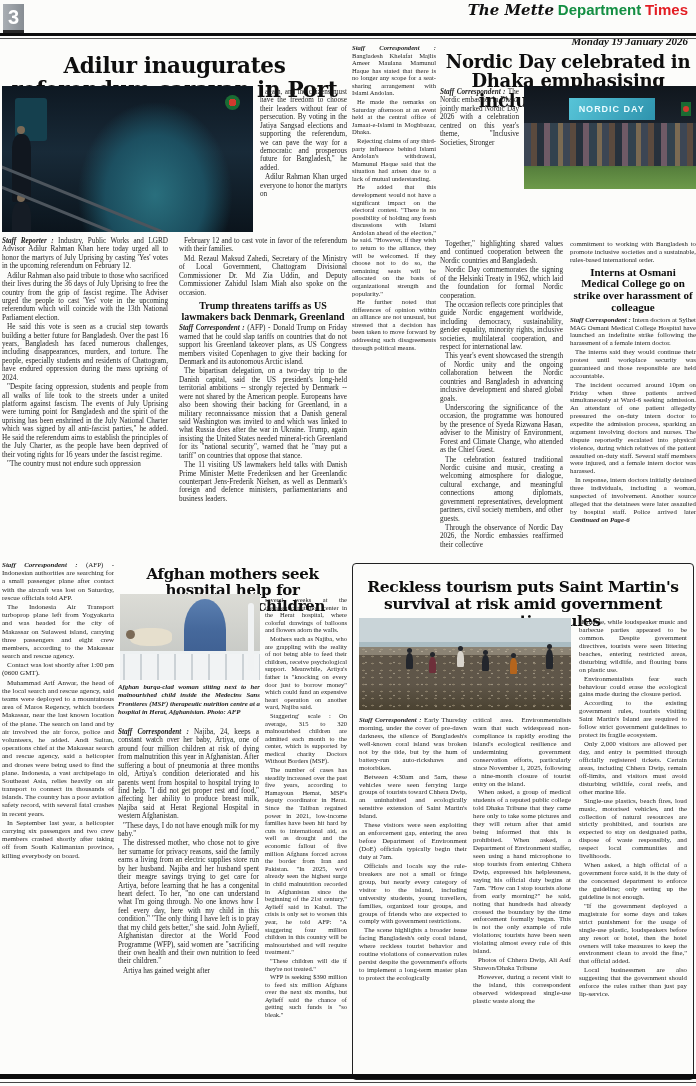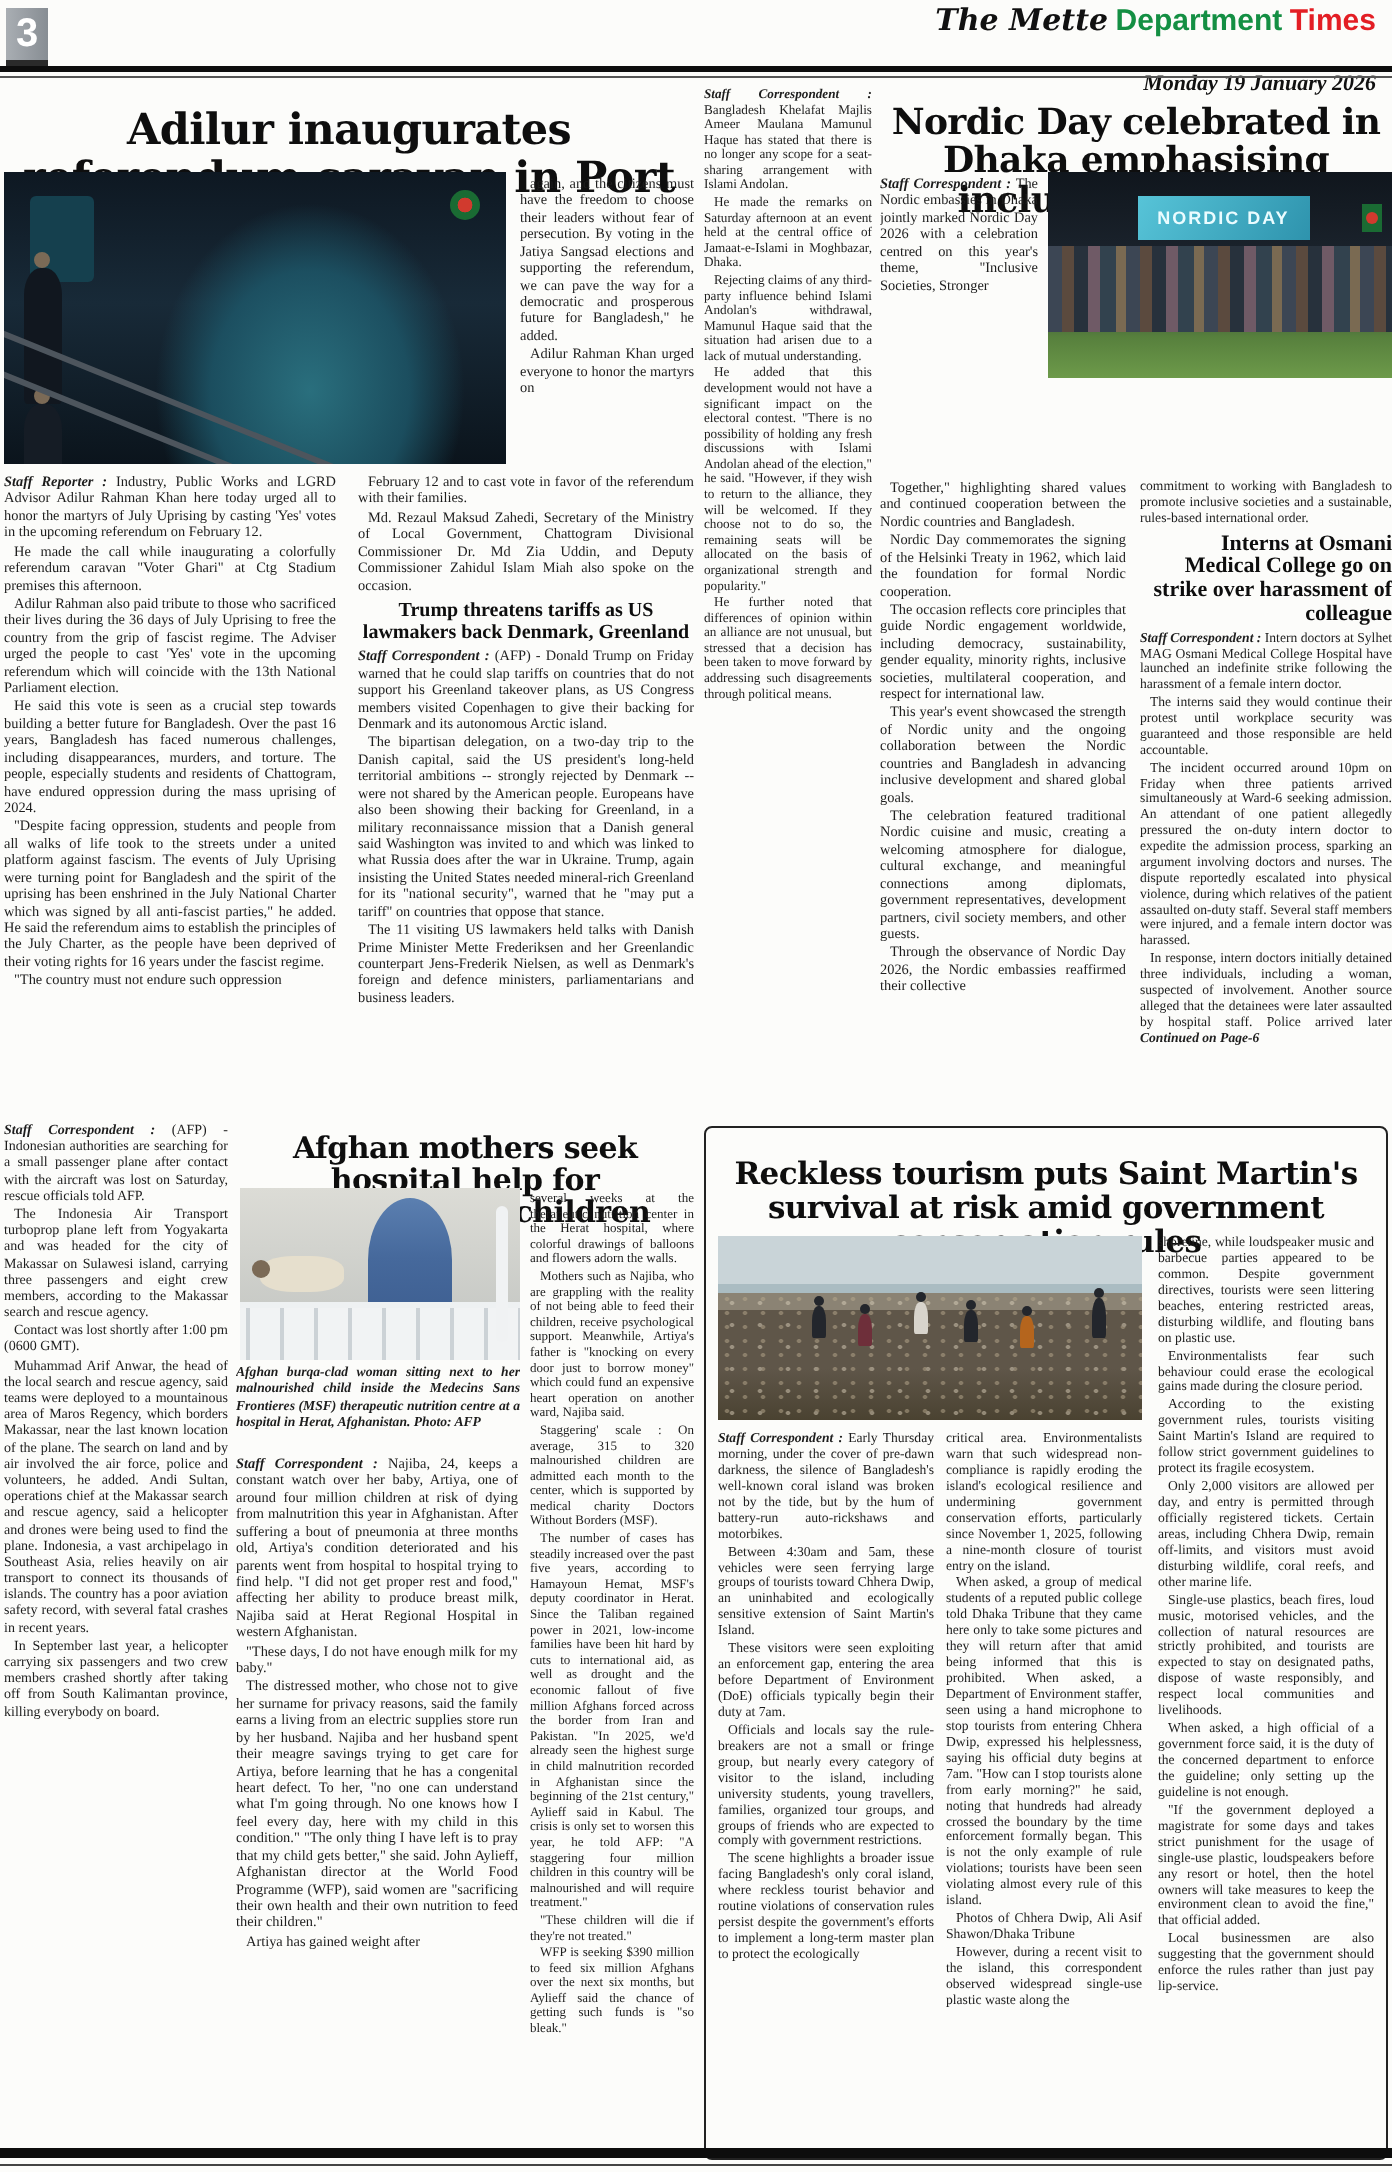--- a/index.html
+++ b/index.html
@@ -71,21 +71,21 @@
   .p-nordic .banner{left:26%;top:12%;width:50%;height:21%;
       background:linear-gradient(120deg,#57c4d8,#2e93ad);display:flex;align-items:center;justify-content:center;
       color:#eafcff;font:700 9px/1 "Liberation Sans",sans-serif;letter-spacing:1px;}
   .p-nordic .crowd{left:0;right:0;top:36%;height:42%;
       background:repeating-linear-gradient(90deg,#3c4654 0 7px,#5b4a3e 7px 13px,#27313c 13px 20px,#6f5a66 20px 26px,#32424e 26px 34px,#7a6a52 34px 39px);}
   .p-nordic .flag{right:3%;top:16%;width:10px;height:14px;background:#1a6b33;}
   .p-nordic .flag::before{content:"";position:absolute;left:2px;top:4px;width:6px;height:6px;border-radius:50%;background:#d13a2e;}
   #nordic .sidecol{left:0;top:48px;width:79px;height:152px;}
   #nordic .c1{left:0;top:200px;width:123px;height:322px;}
   #nordic .c2{left:130px;top:200px;width:126px;height:322px;font-size:6.8px;line-height:1.16;}
-  #nordic .c2 .h-small{position:static;font-size:11px;margin:3px 0 2px;text-align:right;}
+  #nordic .c2 .h-small{position:static;font-size:11px;margin:3px 0 2px;}
   
   #indonesia{left:2px;top:558px;width:112px;height:518px;}
   #indonesia .h-small{position:static;font-size:12px;}
   #indonesia .col{position:static;height:448px;margin-top:3px;font-size:7px;}
   
   #afghan{left:118px;top:556px;width:229px;height:524px;}
   #afghan .hl{font-size:15px;}
   #afghan .photo{left:2px;top:38px;width:140px;height:86px;
       background:linear-gradient(180deg,#dcdcd6,#c8cac6 70%,#bbbfbd);}
   .p-afghan .burqa{left:46%;top:6%;width:30%;height:86%;
@@ -148,21 +148,20 @@
     <i class="rail r1"></i>
     <i class="rail r2"></i>
   </div>
   <div class="col sidecol">
       <p class="para">again, and the citizens must have the freedom to choose their leaders without fear of persecution. By voting in the Jatiya Sangsad elections and supporting the referendum, we can pave the way for a democratic and prosperous future for Bangladesh," he added.</p>
       <p class="para">Adilur Rahman Khan urged everyone to honor the martyrs on</p>
     </div>
   <div class="col c1">
     <p class="first"><span class="byline">Staff Reporter :</span> <span>Industry, Public Works and LGRD Advisor Adilur Rahman Khan here today urged all to honor the martyrs of July Uprising by casting 'Yes' votes in the upcoming referendum on February 12.</span></p>
     <div>
-        <p class="para">He made the call while inaugurating a colorfully referendum caravan "Voter Ghari" at Ctg Stadium premises this afternoon.</p>
         <p class="para">Adilur Rahman also paid tribute to those who sacrificed their lives during the 36 days of July Uprising to free the country from the grip of fascist regime. The Adviser urged the people to cast 'Yes' vote in the upcoming referendum which will coincide with the 13th National Parliament election.</p>
         <p class="para">He said this vote is seen as a crucial step towards building a better future for Bangladesh. Over the past 16 years, Bangladesh has faced numerous challenges, including disappearances, murders, and torture. The people, especially students and residents of Chattogram, have endured oppression during the mass uprising of 2024.</p>
         <p class="para">"Despite facing oppression, students and people from all walks of life took to the streets under a united platform against fascism. The events of July Uprising were turning point for Bangladesh and the spirit of the uprising has been enshrined in the July National Charter which was signed by all anti-fascist parties," he added.  He said the referendum aims to establish the principles of the July Charter, as the people have been deprived of their voting rights for 16 years under the fascist regime.</p>
         <p class="para">"The country must not endure such oppression</p>
       </div>
   </div>
   <div class="col c2">
     <div>
         <p class="para">February 12 and to cast vote in favor of the referendum with their families.</p>
         <p class="para">Md. Rezaul Maksud Zahedi, Secretary of the Ministry of Local Government, Chattogram Divisional Commissioner Dr. Md Zia Uddin, and Deputy Commissioner Zahidul Islam Miah also spoke on the occasion.</p>
@@ -196,20 +195,21 @@
   <div class="photo p-nordic">
     <span class="banner">NORDIC DAY</span>
     <i class="crowd"></i>
     <i class="flag"></i>
   </div>
   <div class="col c1">
       <p class="para">Together," highlighting shared values and continued cooperation between the Nordic countries and Bangladesh.</p>
       <p class="para">Nordic Day commemorates the signing of the Helsinki Treaty in 1962, which laid the foundation for formal Nordic cooperation.</p>
       <p class="para">The occasion reflects core principles that guide Nordic engagement worldwide, including democracy, sustainability, gender equality, minority rights, inclusive societies, multilateral cooperation, and respect for international law.</p>
       <p class="para">This year's event showcased the strength of Nordic unity and the ongoing collaboration between the Nordic countries and Bangladesh in advancing inclusive development and shared global goals.</p>
+      <p class="para">Underscoring the significance of the occasion, the programme was honoured by the presence of Syeda Rizwana Hasan, adviser to the Ministry of Environment, Forest and Climate Change, who attended as the Chief Guest.</p>
       <p class="para">The celebration featured traditional Nordic cuisine and music, creating a welcoming atmosphere for dialogue, cultural exchange, and meaningful connections among diplomats, government representatives, development partners, civil society members, and other guests.</p>
       <p class="para">Through the observance of Nordic Day 2026, the Nordic embassies reaffirmed their collective</p>
     </div>
   <div class="col c2">
     <p class="cont">commitment to working with Bangladesh to promote inclusive societies and a sustainable, rules-based international order.</p>
     <h3 class="h-small">Interns at Osmani Medical College go on strike over harassment of colleague</h3>
     <p class="first"><span class="byline">Staff Correspondent :</span> <span>Intern doctors at Sylhet MAG Osmani Medical College Hospital have launched an indefinite strike following the harassment of a female intern doctor.</span></p>
     <div>
         <p class="para">The interns said they would continue their protest until workplace security was guaranteed and those responsible are held accountable.</p>
         <p class="para">The incident occurred around 10pm on Friday when three patients arrived simultaneously at Ward-6 seeking admission. An attendant of one patient allegedly pressured the on-duty intern doctor to expedite the admission process, sparking an argument involving doctors and nurses. The dispute reportedly escalated into physical violence, during which relatives of the patient assaulted on-duty staff. Several staff members were injured, and a female intern doctor was harassed.</p>

